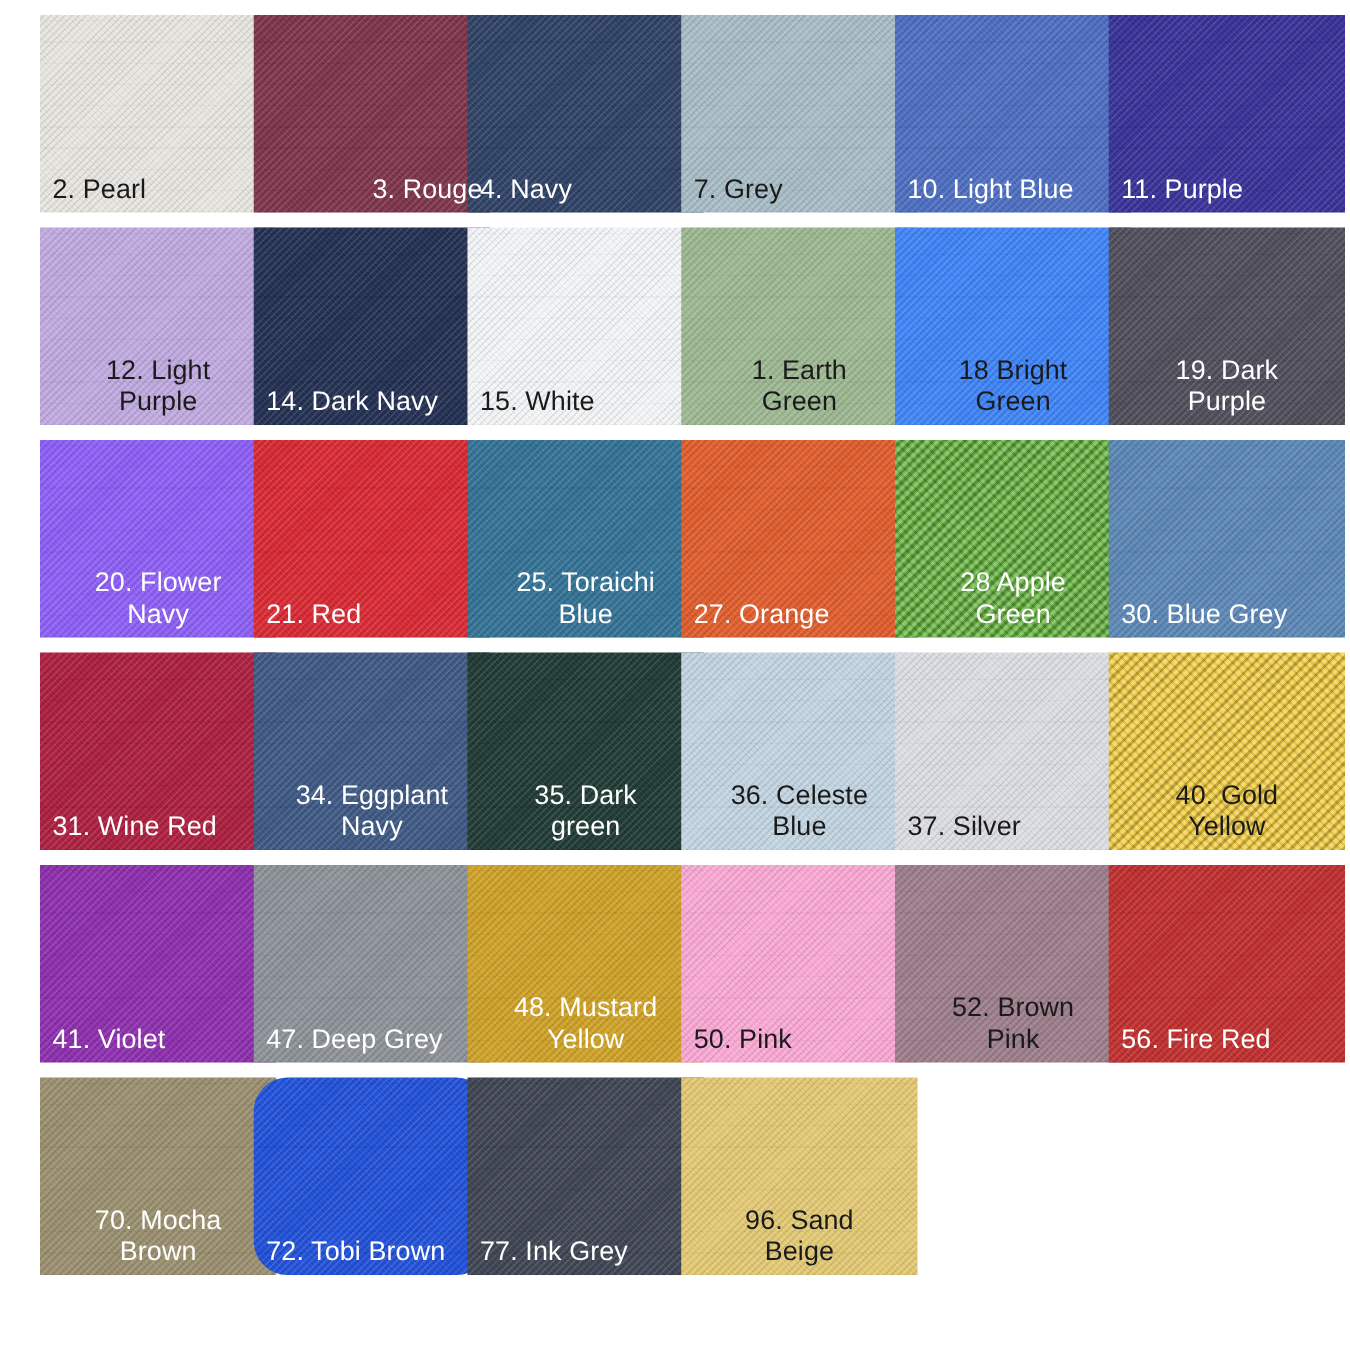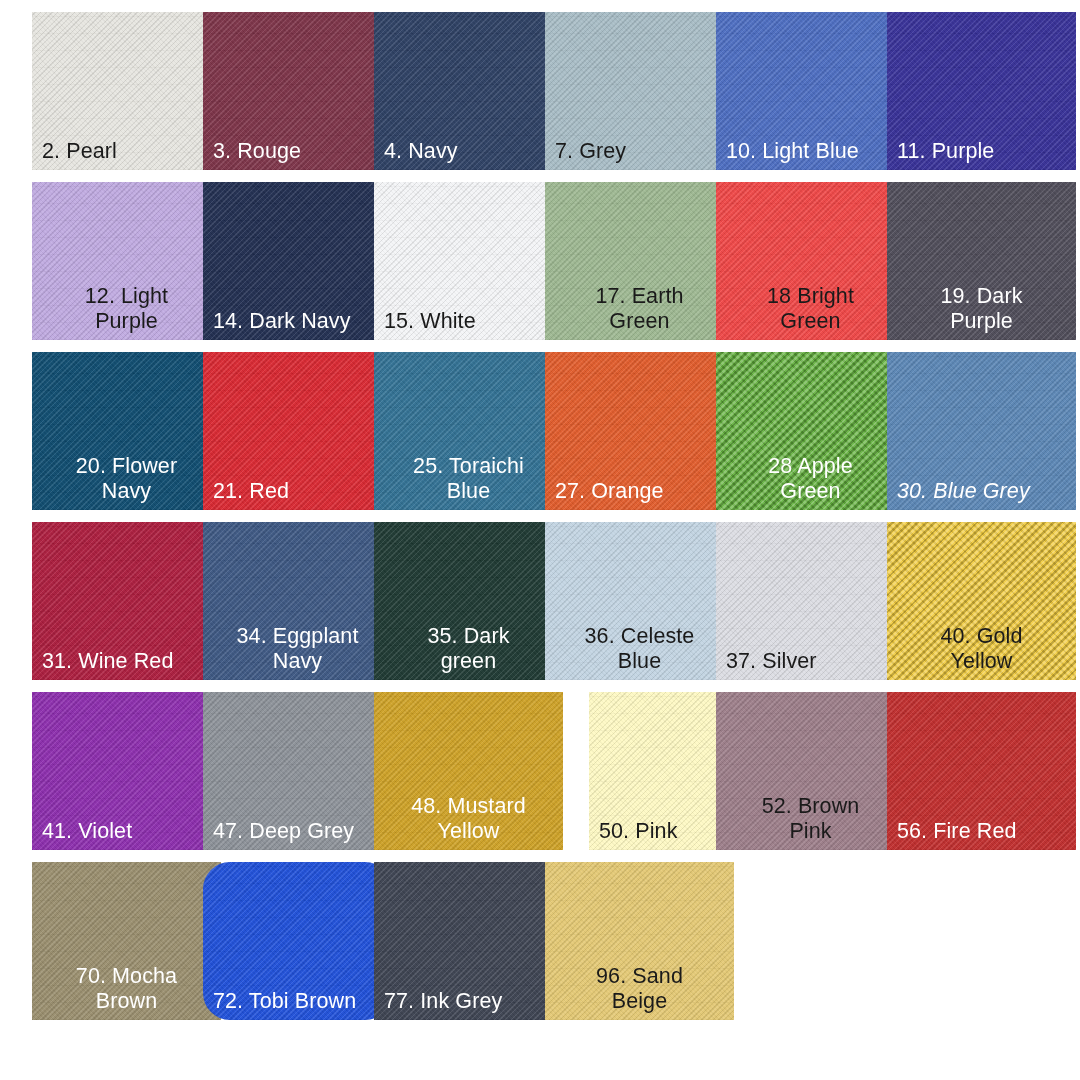--- a/index.html
+++ b/index.html
@@ -122,21 +122,21 @@
   }
 </style>
 </head>
 <body style="background: rgb(255, 255, 255);">
 
 <div id="swatch-grid" style="grid-template-columns: repeat(6, 158px);">
     <div class="swatch dark-text" style="background: rgb(231, 230, 224);">
       <div class="weave"></div>
       <div class="swatch-label">2. Pearl</div>
     </div>
-    <div class="swatch light-text" style="background: rgb(123, 49, 70);">
+    <div class="swatch light-text" style="background: rgb(123, 49, 70); text-align: right;">
       <div class="weave"></div>
       <div class="swatch-label">3. Rouge</div>
     </div>
     <div class="swatch light-text" style="background: rgb(43, 62, 98);">
       <div class="weave"></div>
       <div class="swatch-label">4. Navy</div>
     </div>
     <div class="swatch dark-text" style="background: rgb(167, 188, 197);">
       <div class="weave"></div>
       <div class="swatch-label">7. Grey</div>
@@ -157,34 +157,34 @@
     <div class="swatch light-text" style="background: rgb(31, 44, 79);">
       <div class="weave"></div>
       <div class="swatch-label">14. Dark Navy</div>
     </div>
     <div class="swatch dark-text" style="background: rgb(244, 245, 247); text-decoration: underline;">
       <div class="weave"></div>
       <div class="swatch-label">15. White</div>
     </div>
     <div class="swatch dark-text center-label" style="background: rgb(156, 183, 144);">
       <div class="weave"></div>
-      <div class="swatch-label">17. Earth
+      <div class="swatch-label">1. Earth
 Green</div>
     </div>
-    <div class="swatch dark-text center-label" style="background: #ef4444; padding-left: 28px;">
+    <div class="swatch dark-text center-label" style="background: #3b82f6; padding-left: 28px;">
       <div class="weave"></div>
       <div class="swatch-label">18 Bright
 Green</div>
     </div>
     <div class="swatch light-text center-label" style="background: rgb(77, 74, 87);">
       <div class="weave"></div>
       <div class="swatch-label">19. Dark
 Purple</div>
     </div>
-    <div class="swatch light-text center-label" style="background: #0c4a6e; padding-left: 24px;">
+    <div class="swatch light-text center-label" style="background: #8b5cf6; padding-left: 24px;">
       <div class="weave"></div>
       <div class="swatch-label">20. Flower
 Navy</div>
     </div>
     <div class="swatch light-text" style="background: rgb(216, 37, 47);">
       <div class="weave"></div>
       <div class="swatch-label">21. Red</div>
     </div>
     <div class="swatch light-text center-label" style="background: rgb(47, 111, 146);">
       <div class="weave"></div>
@@ -193,21 +193,21 @@
     </div>
     <div class="swatch light-text" style="background: rgb(224, 90, 41);">
       <div class="weave"></div>
       <div class="swatch-label">27. Orange</div>
     </div>
     <div class="swatch light-text coarse center-label" style="background: rgb(98, 176, 60);">
       <div class="weave"></div>
       <div class="swatch-label">28 Apple
 Green</div>
     </div>
-    <div class="swatch light-text" style="background: rgb(89, 133, 180); font-style: italic;">
+    <div class="swatch light-text" style="background: rgb(89, 133, 180);">
       <div class="weave"></div>
       <div class="swatch-label">30. Blue Grey</div>
     </div>
     <div class="swatch light-text" style="background: rgb(171, 27, 60);">
       <div class="weave"></div>
       <div class="swatch-label">31. Wine Red</div>
     </div>
     <div class="swatch light-text center-label" style="background: rgb(59, 86, 130);">
       <div class="weave"></div>
       <div class="swatch-label">34. Eggplant
@@ -238,21 +238,21 @@
     </div>
     <div class="swatch light-text" style="background: rgb(139, 144, 151);">
       <div class="weave"></div>
       <div class="swatch-label">47. Deep Grey</div>
     </div>
     <div class="swatch light-text center-label" style="background: rgb(205, 160, 36);">
       <div class="weave"></div>
       <div class="swatch-label">48. Mustard
 Yellow</div>
     </div>
-    <div class="swatch dark-text" style="background: #fef9c3; margin-left: 44px;">
+    <div class="swatch dark-text" style="background: #f9a8d4;">
       <div class="weave"></div>
       <div class="swatch-label">50. Pink</div>
     </div>
     <div class="swatch dark-text center-label" style="background: rgb(155, 124, 136);">
       <div class="weave"></div>
       <div class="swatch-label">52. Brown
 Pink</div>
     </div>
     <div class="swatch light-text" style="background: rgb(191, 43, 43);">
       <div class="weave"></div>

